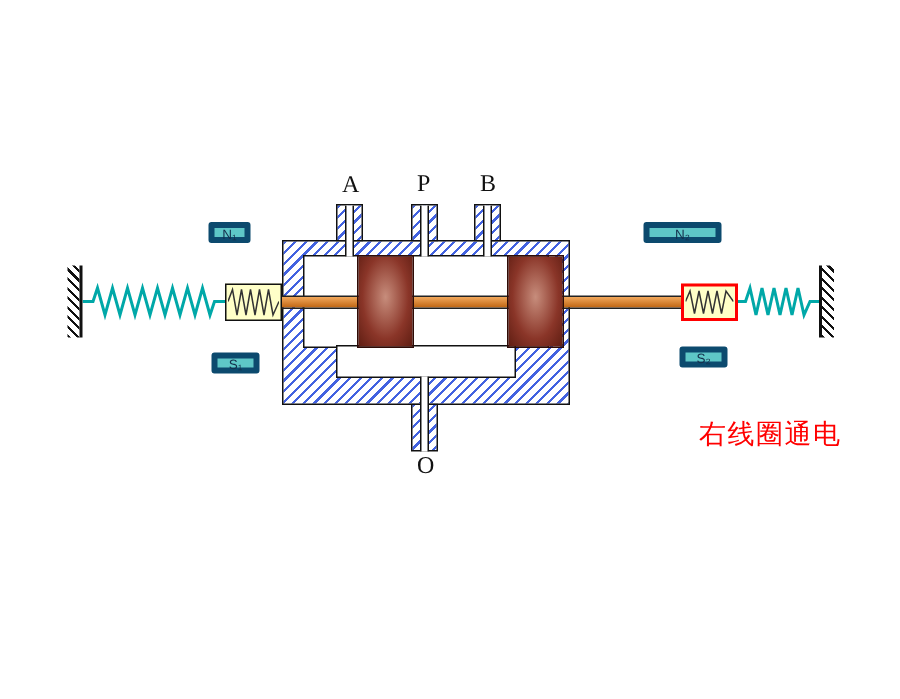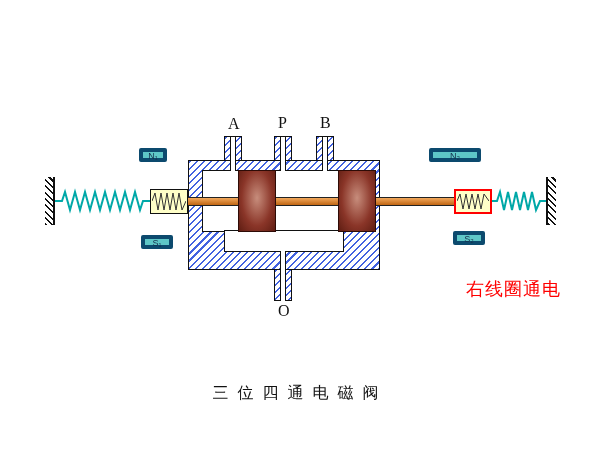--- a/index.html
+++ b/index.html
@@ -143,15 +143,14 @@
     <span>S₂</span>
   </div>
 
   <span class="abs port-label" style="left:228px;top:116px;">A</span>
   <span class="abs port-label" style="left:278px;top:115px;">P</span>
   <span class="abs port-label" style="left:320px;top:115px;">B</span>
   <span class="abs port-label" style="left:278px;top:303px;">O</span>
 
   <span class="abs status-text" style="left:466px;top:280px;">右线圈通电</span>
 
-  <div class="abs caption">三位四通电磁阀</div>
 
 </div>
 
 </body></html>

